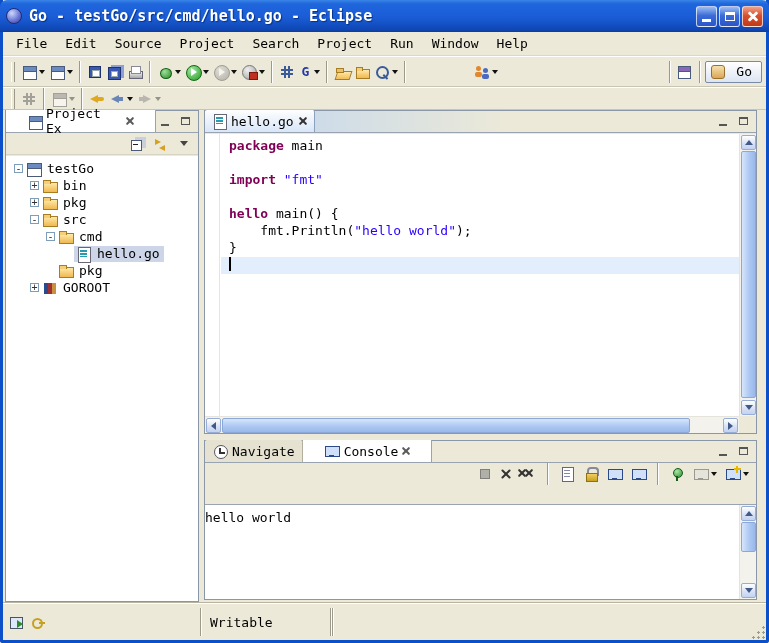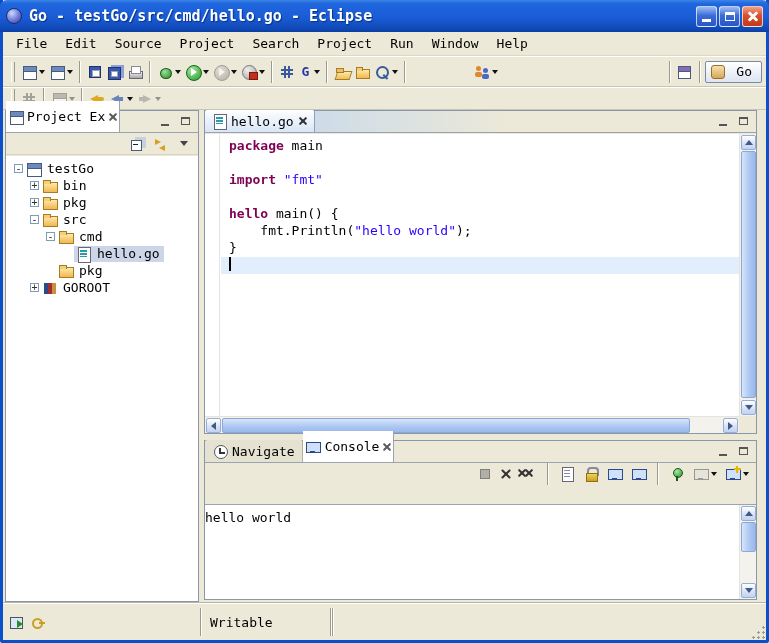--- a/index.html
+++ b/index.html
@@ -77,21 +77,21 @@
   .icyback::before { content:""; position:absolute; left:1px; top:4px; border-right:8px solid #e0a820; border-top:4px solid transparent; border-bottom:4px solid transparent; }
   .icyback::after { content:""; position:absolute; left:9px; top:6px; width:6px; height:4px; background:#e0a820; border-radius:0 3px 3px 0; }
   .icnavl::before { content:""; position:absolute; left:2px; top:4px; border-right:8px solid #6a86b8; border-top:4px solid transparent; border-bottom:4px solid transparent; }
   .icnavl::after { content:""; position:absolute; left:10px; top:6px; width:4px; height:4px; background:#6a86b8; }
   .icnavr::before { content:""; position:absolute; right:2px; top:4px; border-left:8px solid #6a86b8; border-top:4px solid transparent; border-bottom:4px solid transparent; }
   .icnavr::after { content:""; position:absolute; right:10px; top:6px; width:4px; height:4px; background:#6a86b8; }
 
   
   .view { position:absolute; background:#ece9d8; border:1px solid #8a97a8; }
   .vtabbar { height:22px; display:flex; align-items:flex-end; position:relative; border-bottom:1px solid #9aa4b0; }
-  .vtab { display:flex; align-items:center; gap:4px; height:31px; padding:0 2px; background:#fff; border-right:1px solid #9aa4b0; }
+  .vtab { display:flex; align-items:center; gap:4px; height:22px; padding:0 21px; background:#fff; border-right:1px solid #9aa4b0; }
   .vtab .tabx { opacity:.8; }
   .vtab-plain { display:flex; align-items:center; gap:4px; height:22px; padding:0 7px; background:#e6e2d2; border-right:1px solid #b4ae9c; border-radius:2px 2px 0 0; }
   .vbtns { margin-left:auto; display:flex; align-items:center; gap:4px; padding-right:4px; height:22px; }
   .vb { width:17px; height:15px; display:flex; align-items:center; justify-content:center; }
   .vg-min { width:8px; height:2px; background:#555; margin-top:7px; }
   .vg-max { width:9px; height:8px; border:1px solid #555; border-top:2px solid #555; }
 
   
   .explorer { left:5px; top:110px; width:194px; height:492px; }
   .view-toolbar { height:22px; display:flex; align-items:center; justify-content:flex-end; gap:4px; padding:0 5px; border-bottom:1px solid #d8d4c4; }

